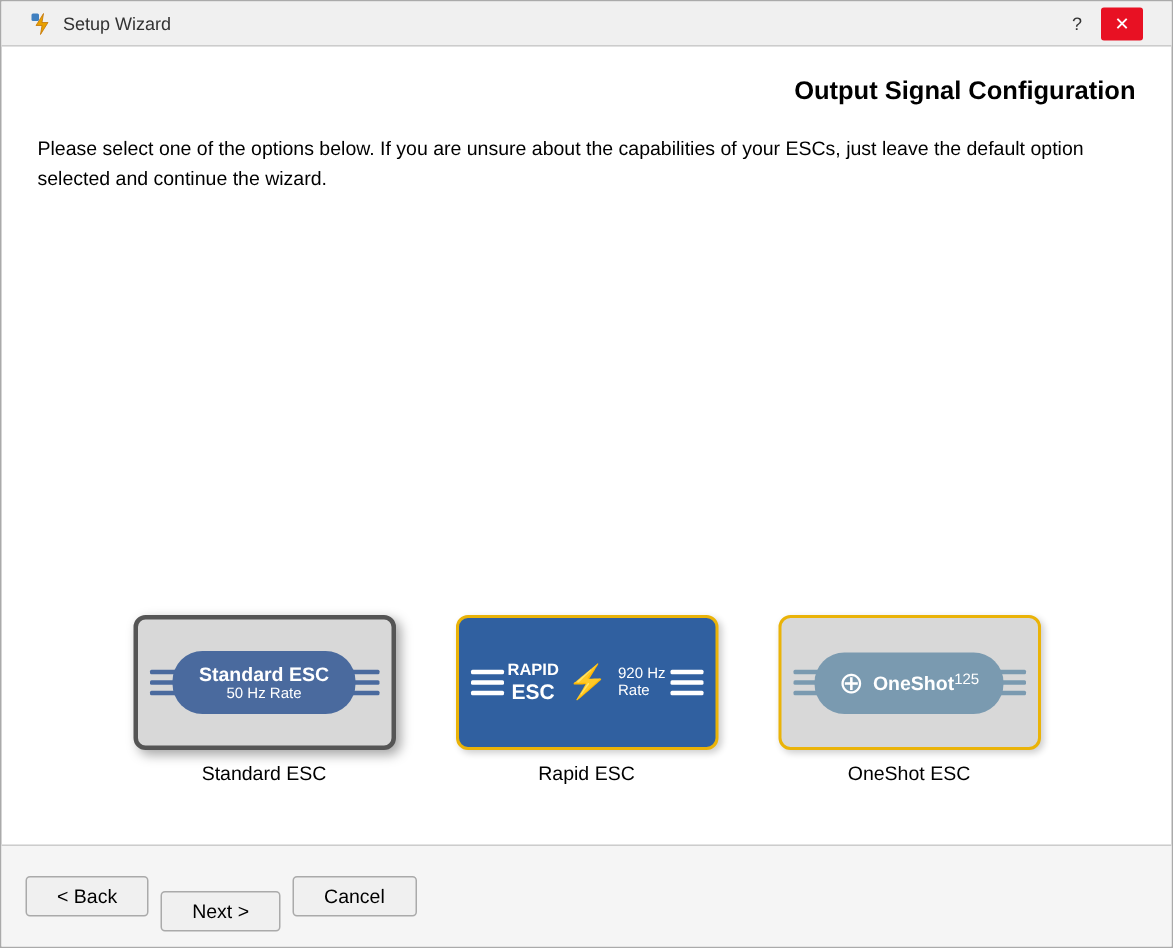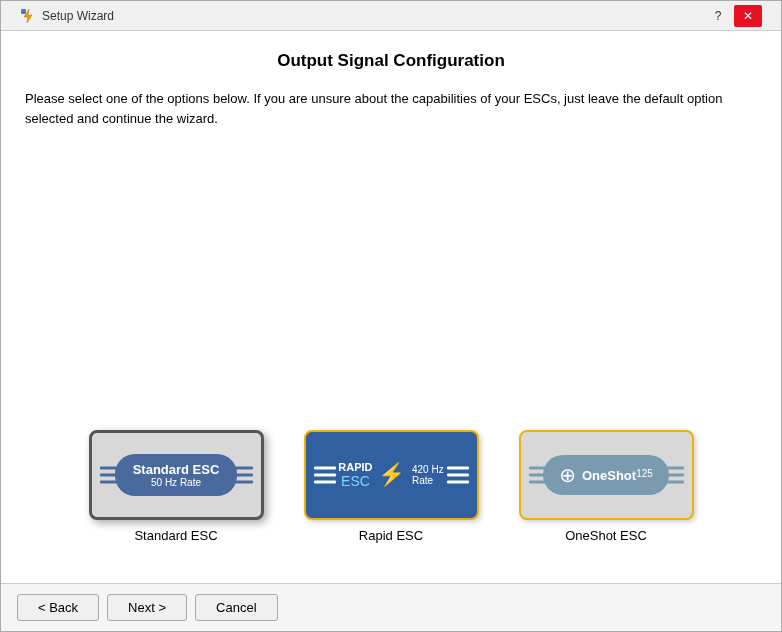--- a/index.html
+++ b/index.html
@@ -66,21 +66,21 @@
     .content {
       flex: 1;
       padding: 20px 24px 10px 24px;
       display: flex;
       flex-direction: column;
       overflow: hidden;
     }
     .page-title {
       font-size: 17px;
       font-weight: bold;
-      text-align: center;
+      text-align: right;
       margin-bottom: 18px;
       color: #000;
     }
     .description {
       font-size: 13px;
       color: #000;
       line-height: 1.5;
       margin-bottom: 12px;
     }
     .description p { margin-bottom: 10px; }
@@ -191,22 +191,22 @@
       align-items: center;
     }
     .rapid-name {
       font-size: 11px;
       font-weight: bold;
       color: white;
       text-transform: uppercase;
     }
     .rapid-name-big {
       font-size: 14px;
-      font-weight: normal;
-      color: #7dd3fc;
+      font-weight: bold;
+      color: #ffffff;
       text-transform: uppercase;
     }
     .rapid-right {
       display: flex;
       flex-direction: column;
       align-items: flex-start;
       font-size: 10px;
       color: white;
     }
     .lightning {
@@ -279,20 +279,21 @@
       font-size: 13px;
       border: 1px solid #aaa;
       background: #f0f0f0;
       border-radius: 3px;
       cursor: pointer;
       min-width: 75px;
       text-align: center;
     }
     .footer-btn.next-btn {
       background: #f0f0f0;
+      margin-top: 20px;
     }
   </style>
 </head>
 <body>
 
 <div class="window">
 
   <div class="titlebar">
 
     <svg class="titlebar-icon" viewBox="0 0 16 16">
@@ -344,21 +345,21 @@
               <div class="conn-line-white"></div>
               <div class="conn-line-white"></div>
             </div>
             <div class="rapid-badge">
               <div class="rapid-left">
                 <span class="rapid-name">RAPID</span>
                 <span class="rapid-name-big">ESC</span>
               </div>
               <span class="lightning">⚡</span>
               <div class="rapid-right">
-                <span>420 Hz</span>
+                <span>920 Hz</span>
                 <span>Rate</span>
               </div>
             </div>
             <div class="esc-connector-right">
               <div class="conn-line-white"></div>
               <div class="conn-line-white"></div>
               <div class="conn-line-white"></div>
             </div>
           </div>
         </div>

